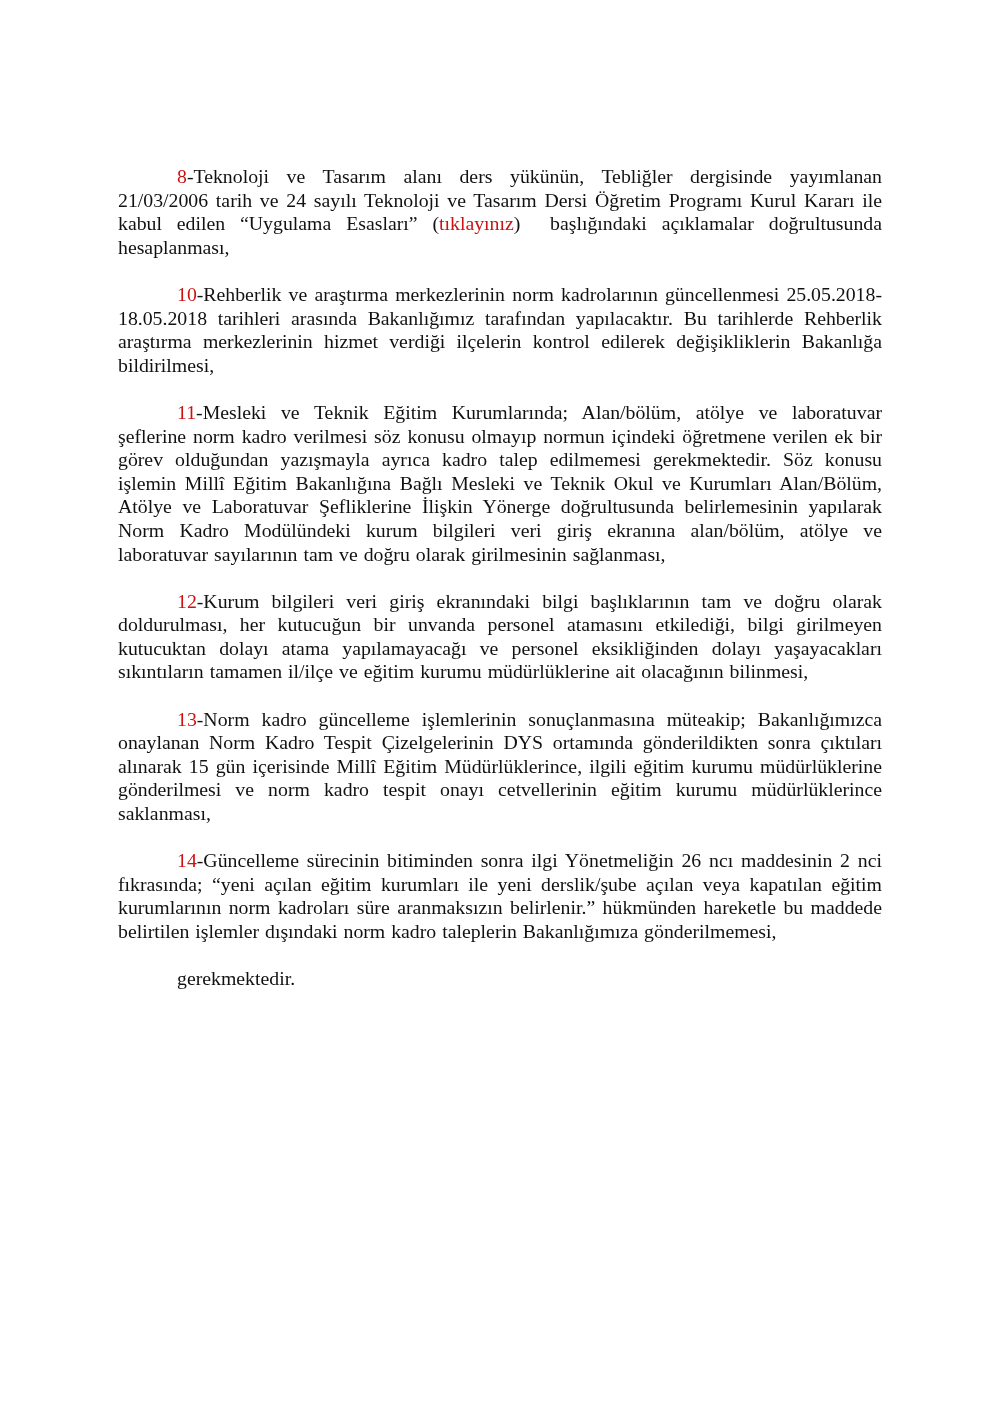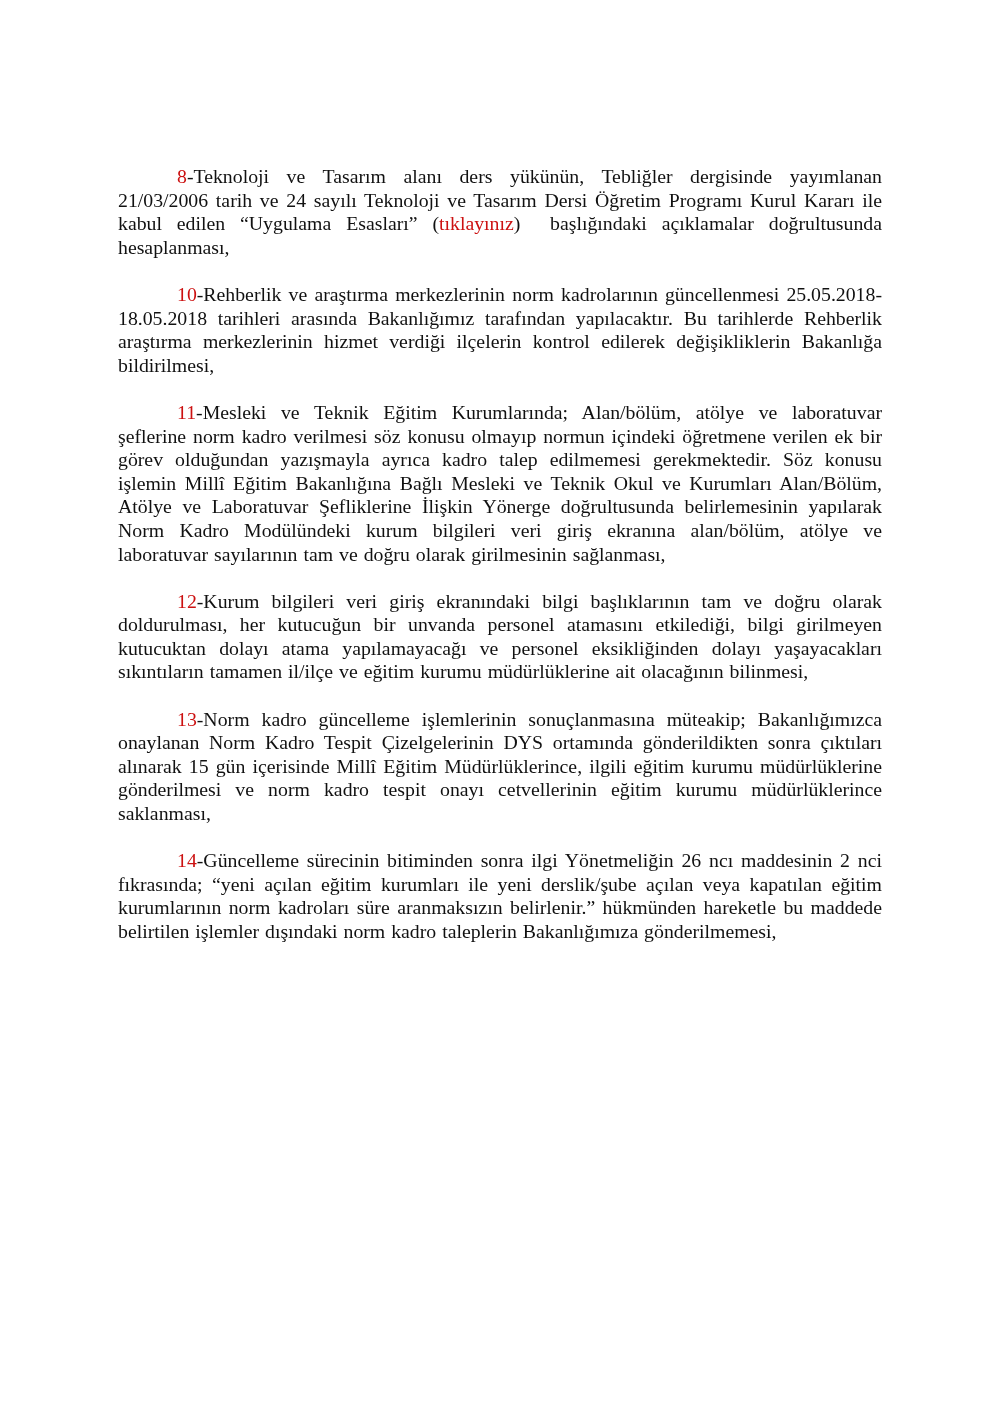--- a/index.html
+++ b/index.html
@@ -46,14 +46,15 @@
 <body>
 
 <main class="page">
   <section class="doc-body" id="doc-body">
       <p class="para"><span class="num">8</span><span>-Teknoloji ve Tasarım alanı ders yükünün, Tebliğler dergisinde yayımlanan 21/03/2006 tarih ve 24 sayılı Teknoloji ve Tasarım Dersi Öğretim Programı Kurul Kararı ile kabul edilen “Uygulama Esasları” (</span><a class="link" href="#">tıklayınız</a><span>)&nbsp; başlığındaki açıklamalar doğrultusunda hesaplanması,</span></p>
       <p class="para"><span class="num">10</span><span>-Rehberlik ve araştırma merkezlerinin norm kadrolarının güncellenmesi 25.05.2018-18.05.2018 tarihleri arasında Bakanlığımız tarafından yapılacaktır. Bu tarihlerde Rehberlik araştırma merkezlerinin hizmet verdiği ilçelerin kontrol edilerek değişikliklerin Bakanlığa bildirilmesi,</span></p>
       <p class="para"><span class="num">11</span><span>-Mesleki ve Teknik Eğitim Kurumlarında; Alan/bölüm, atölye ve laboratuvar şeflerine norm kadro verilmesi söz konusu olmayıp normun içindeki öğretmene verilen ek bir görev olduğundan yazışmayla ayrıca kadro talep edilmemesi gerekmektedir. Söz konusu işlemin Millî Eğitim Bakanlığına Bağlı Mesleki ve Teknik Okul ve Kurumları Alan/Bölüm, Atölye ve Laboratuvar Şefliklerine İlişkin Yönerge doğrultusunda belirlemesinin yapılarak Norm Kadro Modülündeki kurum bilgileri veri giriş ekranına alan/bölüm, atölye ve laboratuvar sayılarının tam ve doğru olarak girilmesinin sağlanması,</span></p>
       <p class="para"><span class="num">12</span><span>-Kurum bilgileri veri giriş ekranındaki bilgi başlıklarının tam ve doğru olarak doldurulması, her kutucuğun bir unvanda personel atamasını etkilediği, bilgi girilmeyen kutucuktan dolayı atama yapılamayacağı ve personel eksikliğinden dolayı yaşayacakları sıkıntıların tamamen il/ilçe ve eğitim kurumu müdürlüklerine ait olacağının bilinmesi,</span></p>
       <p class="para"><span class="num">13</span><span>-Norm kadro güncelleme işlemlerinin sonuçlanmasına müteakip; Bakanlığımızca onaylanan Norm Kadro Tespit Çizelgelerinin DYS ortamında gönderildikten sonra çıktıları alınarak 15 gün içerisinde Millî Eğitim Müdürlüklerince, ilgili eğitim kurumu müdürlüklerine gönderilmesi ve norm kadro tespit onayı cetvellerinin eğitim kurumu müdürlüklerince saklanması,</span></p>
       <p class="para"><span class="num">14</span><span>-Güncelleme sürecinin bitiminden sonra ilgi Yönetmeliğin 26 ncı maddesinin 2 nci fıkrasında; “yeni açılan eğitim kurumları ile yeni derslik/şube açılan veya kapatılan eğitim kurumlarının norm kadroları süre aranmaksızın belirlenir.” hükmünden hareketle bu maddede belirtilen işlemler dışındaki norm kadro taleplerin Bakanlığımıza gönderilmemesi,</span></p>
+      <p class="para closing"><span>gerekmektedir.</span></p>
     </section>
 </main>
 
 </body></html>

